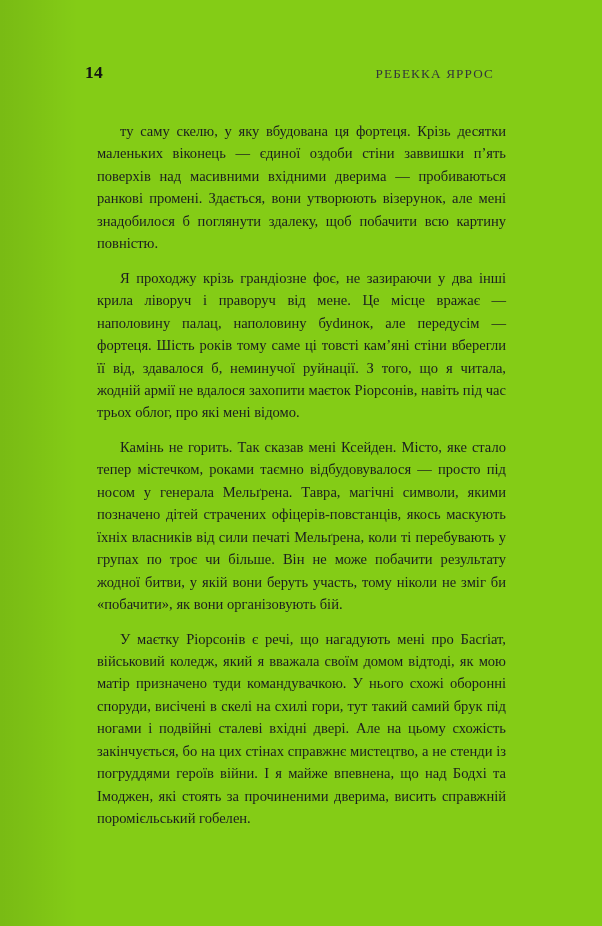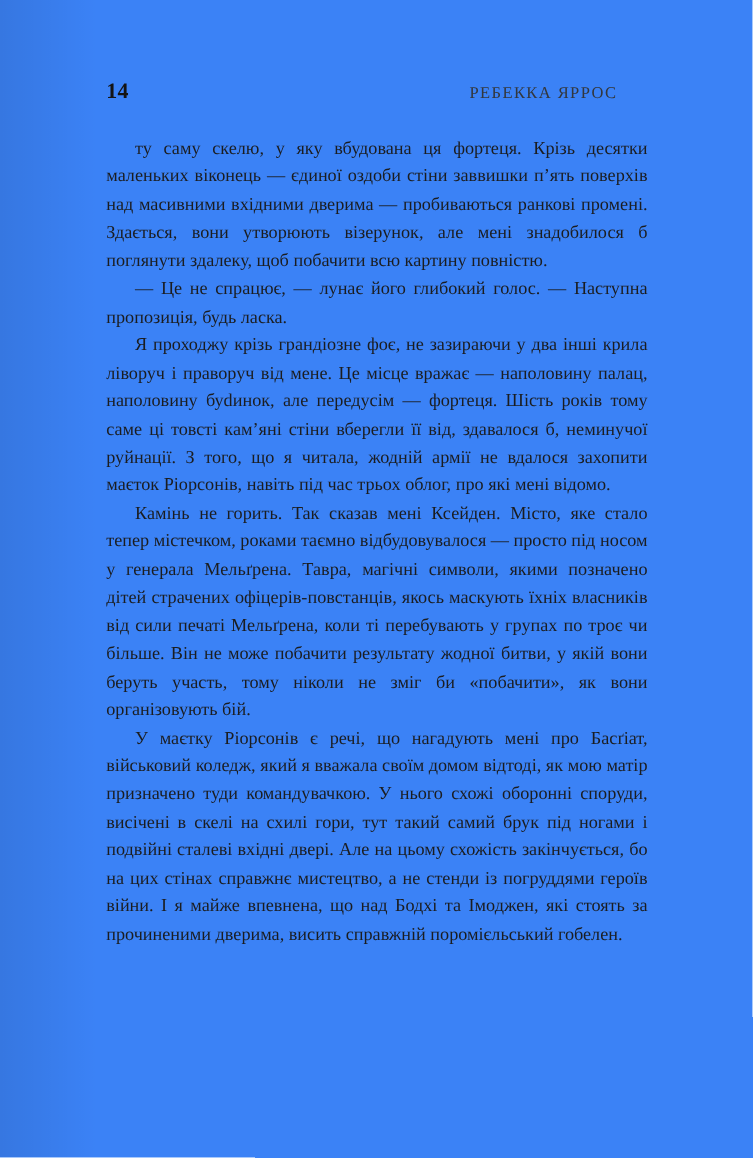--- a/index.html
+++ b/index.html
@@ -4,21 +4,21 @@
 <style>
   html, body {
     margin: 0;
     padding: 0;
     background: #ffffff;
   }
   .page {
     position: relative;
     width: 602px;
     height: 926px;
-    background: #3b82f6;
+    background: #84cc16;
     overflow: hidden;
     font-family: "Liberation Serif", "DejaVu Serif", serif;
     color: #1c1c1c;
     box-sizing: border-box;
   }
   
   .spine-shadow {
     position: absolute;
     top: 0;
     left: 0;
@@ -65,40 +65,39 @@
     width: 433px;
     text-align: justify;
     text-justify: inter-word;
     font-size: 14.55px;
     line-height: 22.45px;
     color: #1b1d20;
     hyphens: manual;
     -webkit-hyphens: manual;
   }
   .body-text p {
-    margin: 0;
+    margin: 12px;
     text-indent: 23px;
   }
   .body-text p.cont {
     text-indent: 23px;
   }
 </style>
 </head>
 <body>
 
 <div class="page">
 
   <div class="spine-shadow"></div>
 
   <div class="running-head">
     <div class="folio">14</div>
     <div class="head-title">РЕБЕККА ЯРРОС</div>
   </div>
 
   <div class="body-text">
       <p class="cont">ту саму скелю, у яку вбудована ця фортеця. Крізь десятки маленьких віко­нець — єдиної оздоби стіни заввишки п’ять поверхів над масивними вхід­ними дверима — пробиваються ранкові промені. Здається, вони утворю­ють візерунок, але мені знадобилося б поглянути здалеку, щоб побачити всю картину повністю.</p>
-      <p class="cont">— Це не спрацює, — лунає його глибокий голос. — Наступна пропози­ція, будь ласка.</p>
       <p class="cont">Я проходжу крізь грандіозне фоє, не зазираючи у два інші крила ліворуч і праворуч від мене. Це місце вражає — наполовину палац, наполовину бу­dинок, але передусім — фортеця. Шість років тому саме ці товсті кам’яні стіни вберегли її від, здавалося б, неминучої руйнації. З того, що я читала, жодній армії не вдалося захопити маєток Ріорсонів, навіть під час трьох облог, про які мені відомо.</p>
       <p class="cont">Камінь не горить. Так сказав мені Ксейден. Місто, яке стало тепер міс­течком, роками таємно відбудовувалося — просто під носом у генерала Мельґрена. Тавра, магічні символи, якими позначено дітей страчених офі­церів-повстанців, якось маскують їхніх власників від сили печаті Мельґре­на, коли ті перебувають у групах по троє чи більше. Він не може побачити результату жодної битви, у якій вони беруть участь, тому ніколи не зміг би «побачити», як вони організовують бій.</p>
       <p class="cont">У маєтку Ріорсонів є речі, що нагадують мені про Басґіат, військовий ко­ледж, який я вважала своїм домом відтоді, як мою матір призначено туди командувачкою. У нього схожі оборонні споруди, висічені в скелі на схилі гори, тут такий самий брук під ногами і подвійні сталеві вхідні двері. Але на цьо­му схожість закінчується, бо на цих стінах справжнє мистецтво, а не стенди із погруддями героїв війни. І я майже впевнена, що над Бодхі та Імоджен, які стоять за прочиненими дверима, висить справжній поромієльський гобелен.</p>
     </div>
 
 </div>
 
 </body></html>

